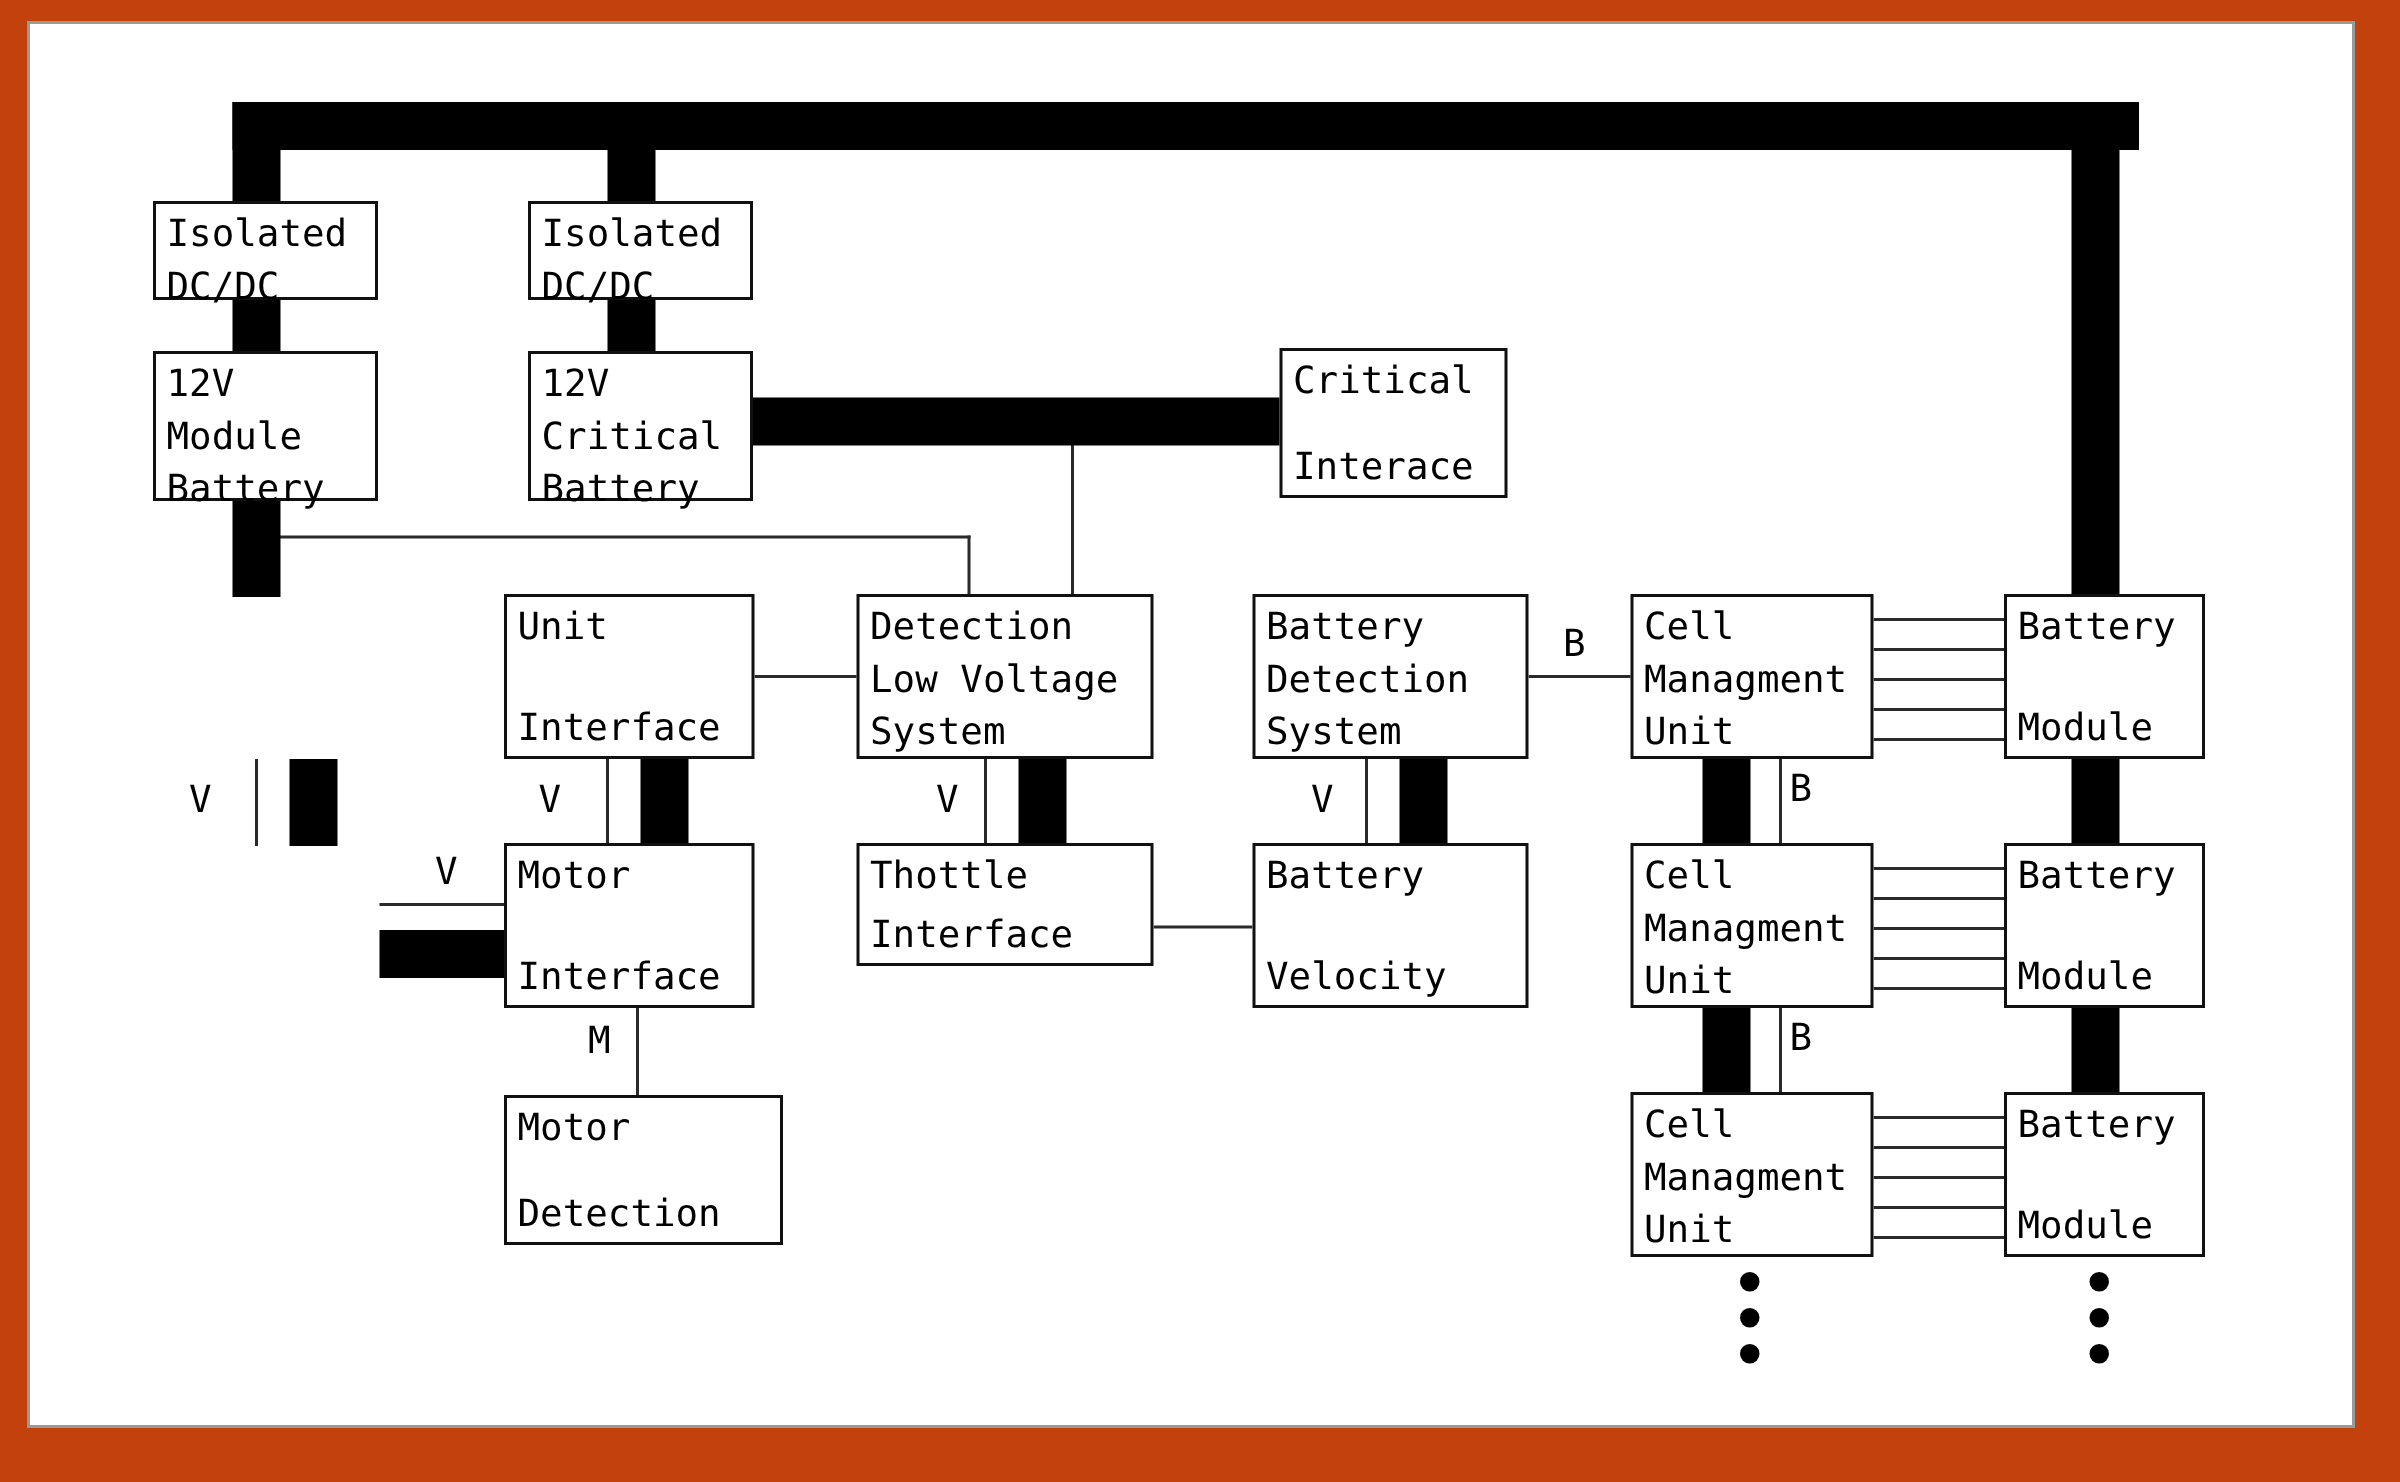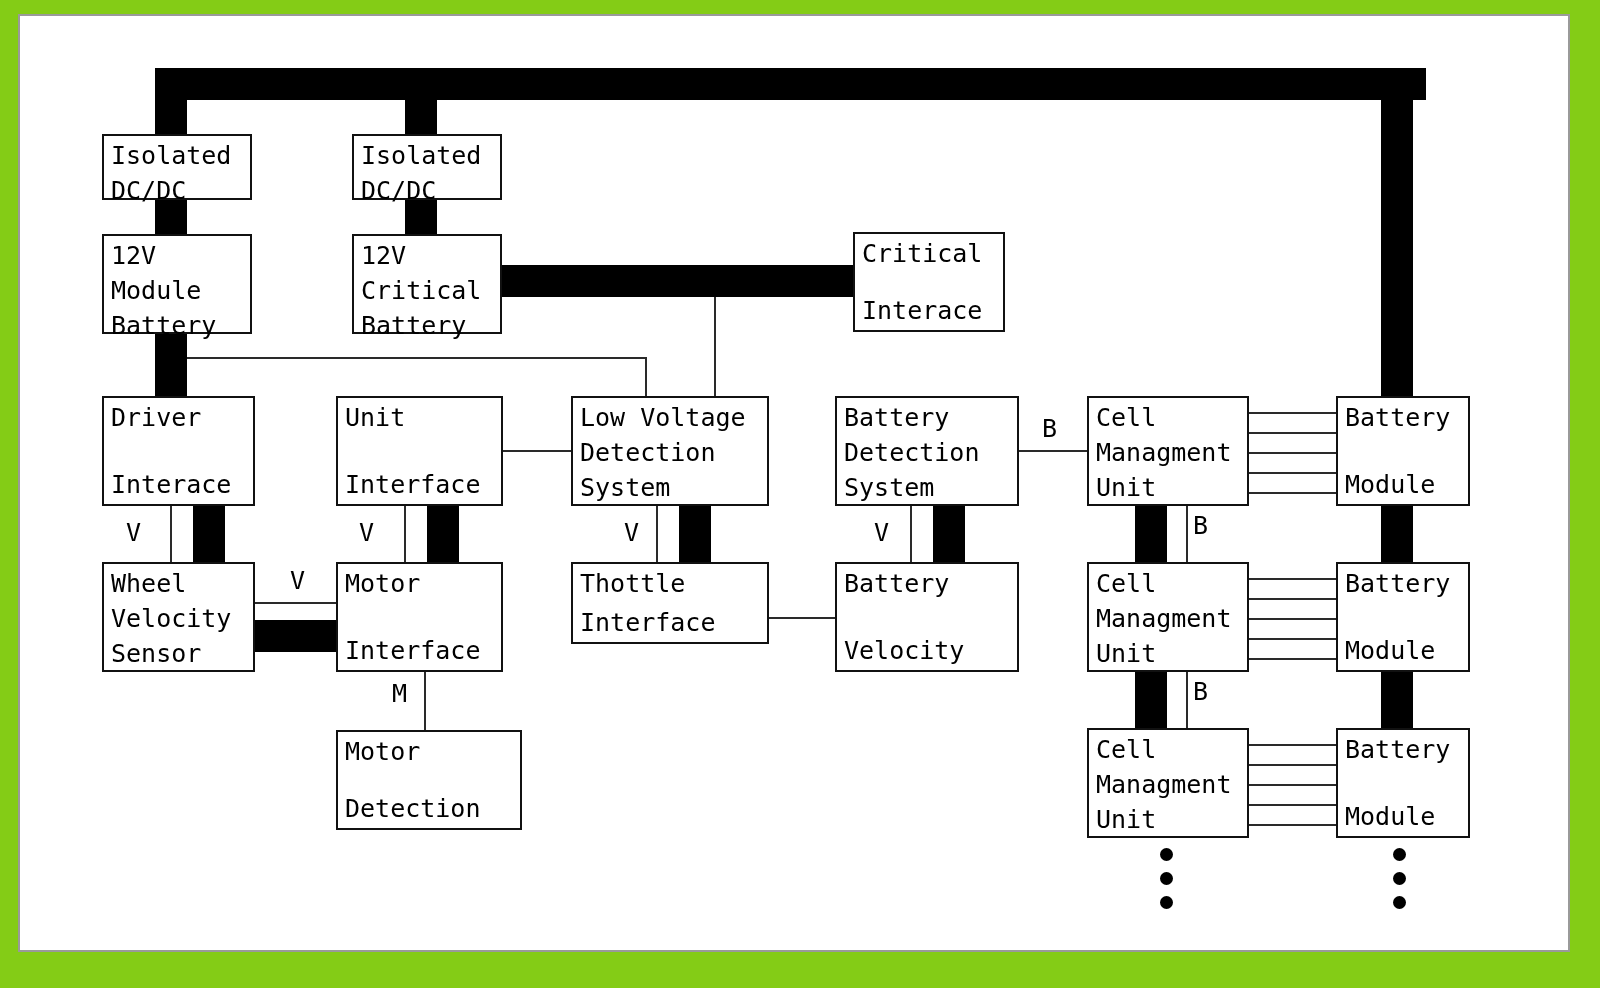--- a/index.html
+++ b/index.html
@@ -4,21 +4,21 @@
 <style>
   html, body {
     margin: 0;
     padding: 0;
     background: #ffffff;
   }
   #canvas {
     position: relative;
     width: 1600px;
     height: 988px;
-    background: #84cc16;
+    background: #c2410c;
     font-family: "DejaVu Sans Mono", "Liberation Mono", monospace;
     overflow: hidden;
   }
   .frame {
     position: absolute;
     left: 18px;
     top: 14px;
     width: 1552px;
     height: 938px;
     border: 2px solid #9a9a9a;
@@ -167,58 +167,49 @@
     <div>12V</div>
     <div>Critical</div>
     <div>Battery</div>
   </div>
 
   <div class="box spread" style="left:853px; top:232px; width:152px; height:100px;">
     <div>Critical</div>
     <div>Interace</div>
   </div>
 
-  <div class="box spread" style="left:102px; top:396px; width:153px; height:110px;">
-    <div>Driver</div>
-    <div>Interace</div>
-  </div>
 
   <div class="box spread" style="left:336px; top:396px; width:167px; height:110px;">
     <div>Unit</div>
     <div>Interface</div>
   </div>
 
   <div class="box" style="left:571px; top:396px; width:198px; height:110px;">
+    <div>Detection</div>
     <div>Low Voltage</div>
-    <div>Detection</div>
     <div>System</div>
   </div>
 
   <div class="box" style="left:835px; top:396px; width:184px; height:110px;">
     <div>Battery</div>
     <div>Detection</div>
     <div>System</div>
   </div>
 
   <div class="box" style="left:1087px; top:396px; width:162px; height:110px;">
     <div>Cell</div>
     <div>Managment</div>
     <div>Unit</div>
   </div>
 
   <div class="box spread" style="left:1336px; top:396px; width:134px; height:110px;">
     <div>Battery</div>
     <div>Module</div>
   </div>
 
-  <div class="box" style="left:102px; top:562px; width:153px; height:110px;">
-    <div>Wheel</div>
-    <div>Velocity</div>
-    <div>Sensor</div>
-  </div>
 
   <div class="box spread" style="left:336px; top:562px; width:167px; height:110px;">
     <div>Motor</div>
     <div>Interface</div>
   </div>
 
   <div class="box spread" style="left:571px; top:562px; width:198px; height:82px;">
     <div>Thottle</div>
     <div>Interface</div>
   </div>

